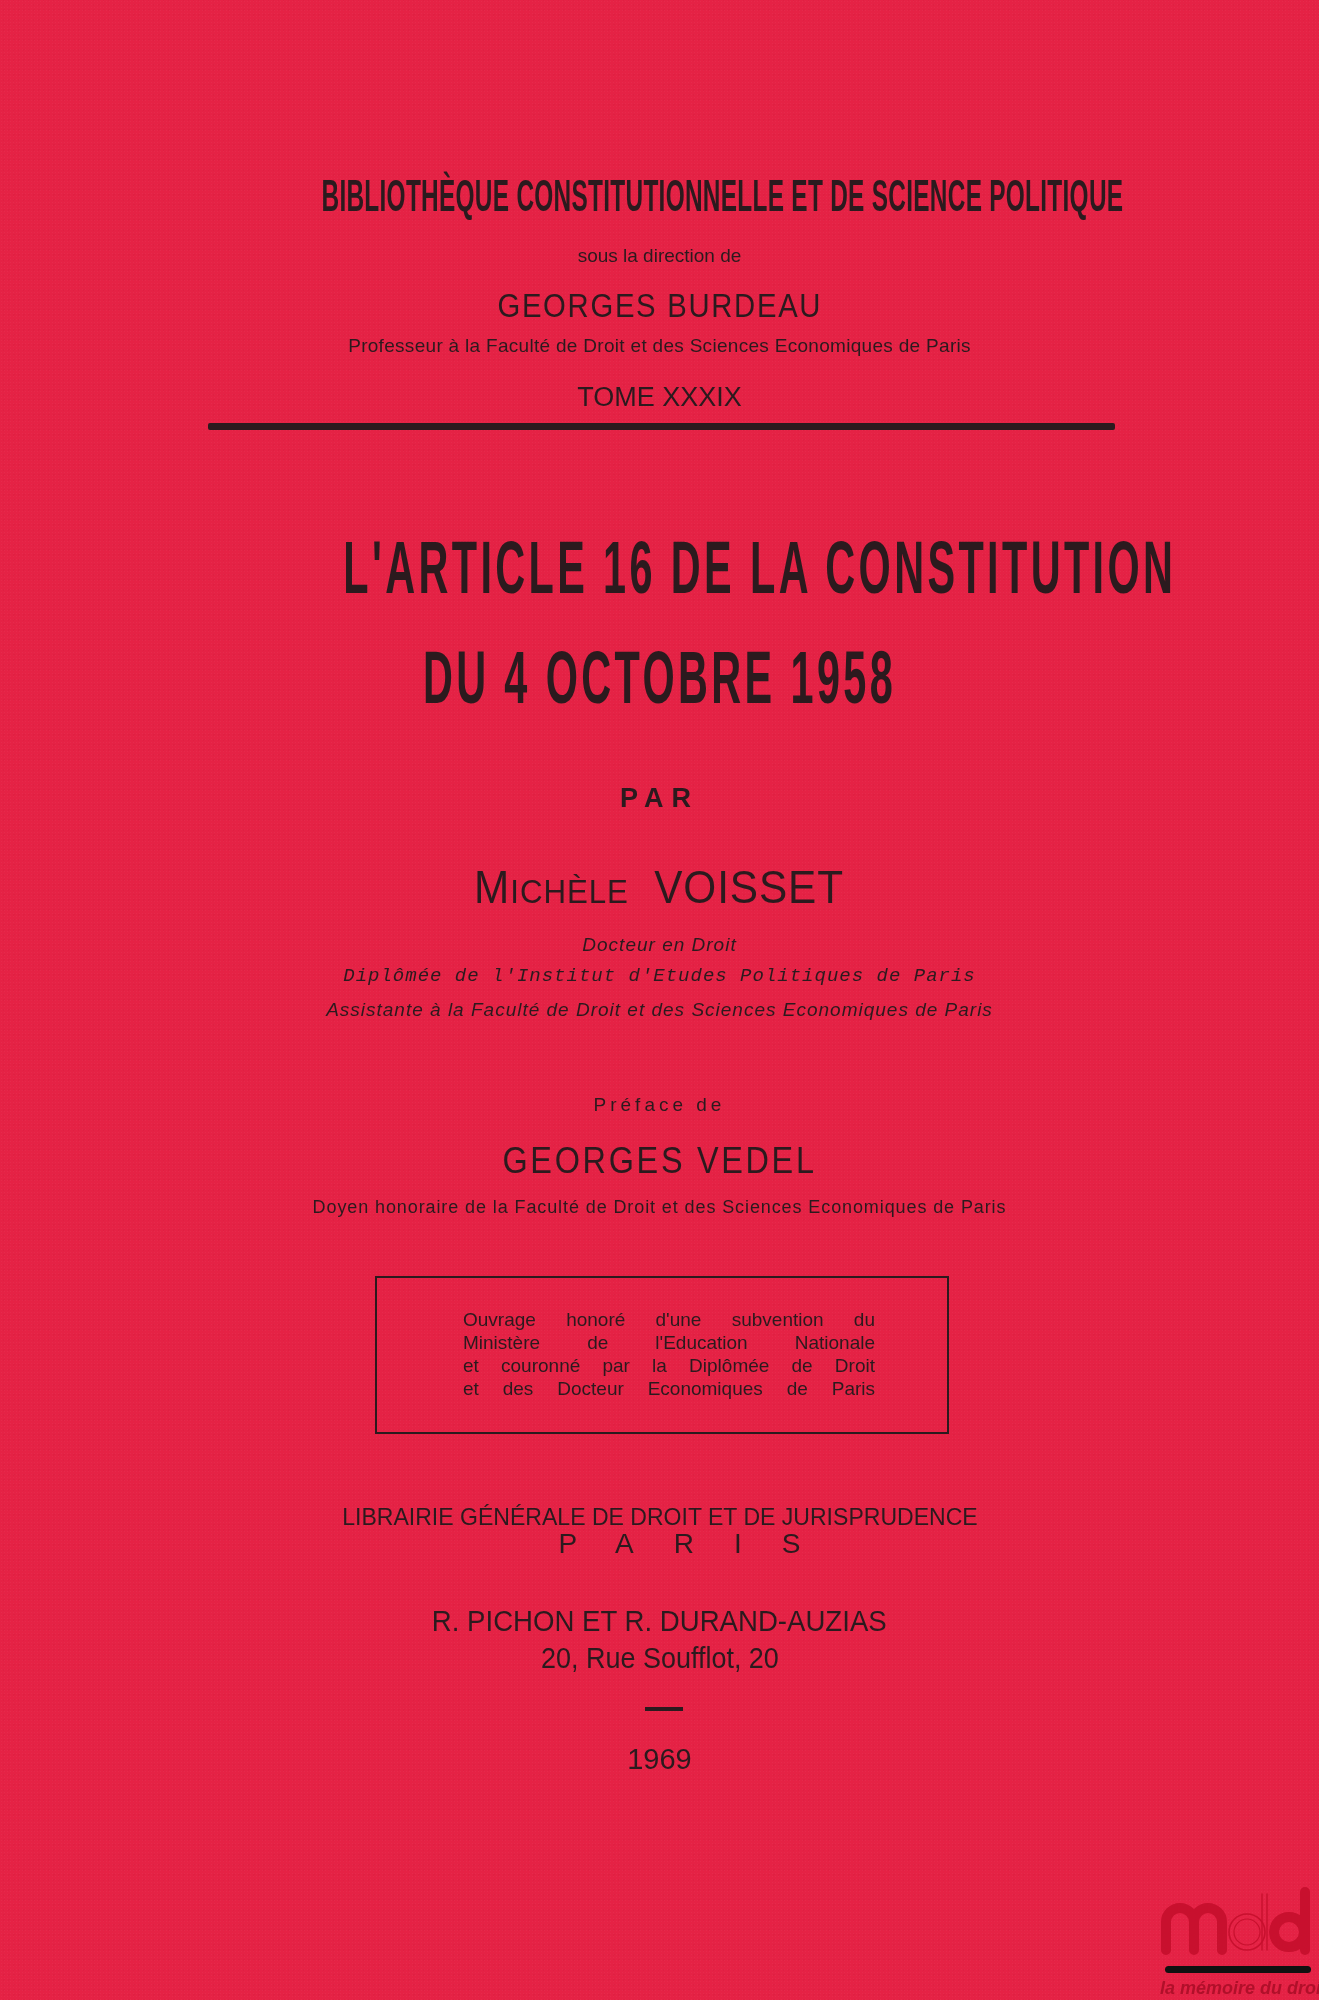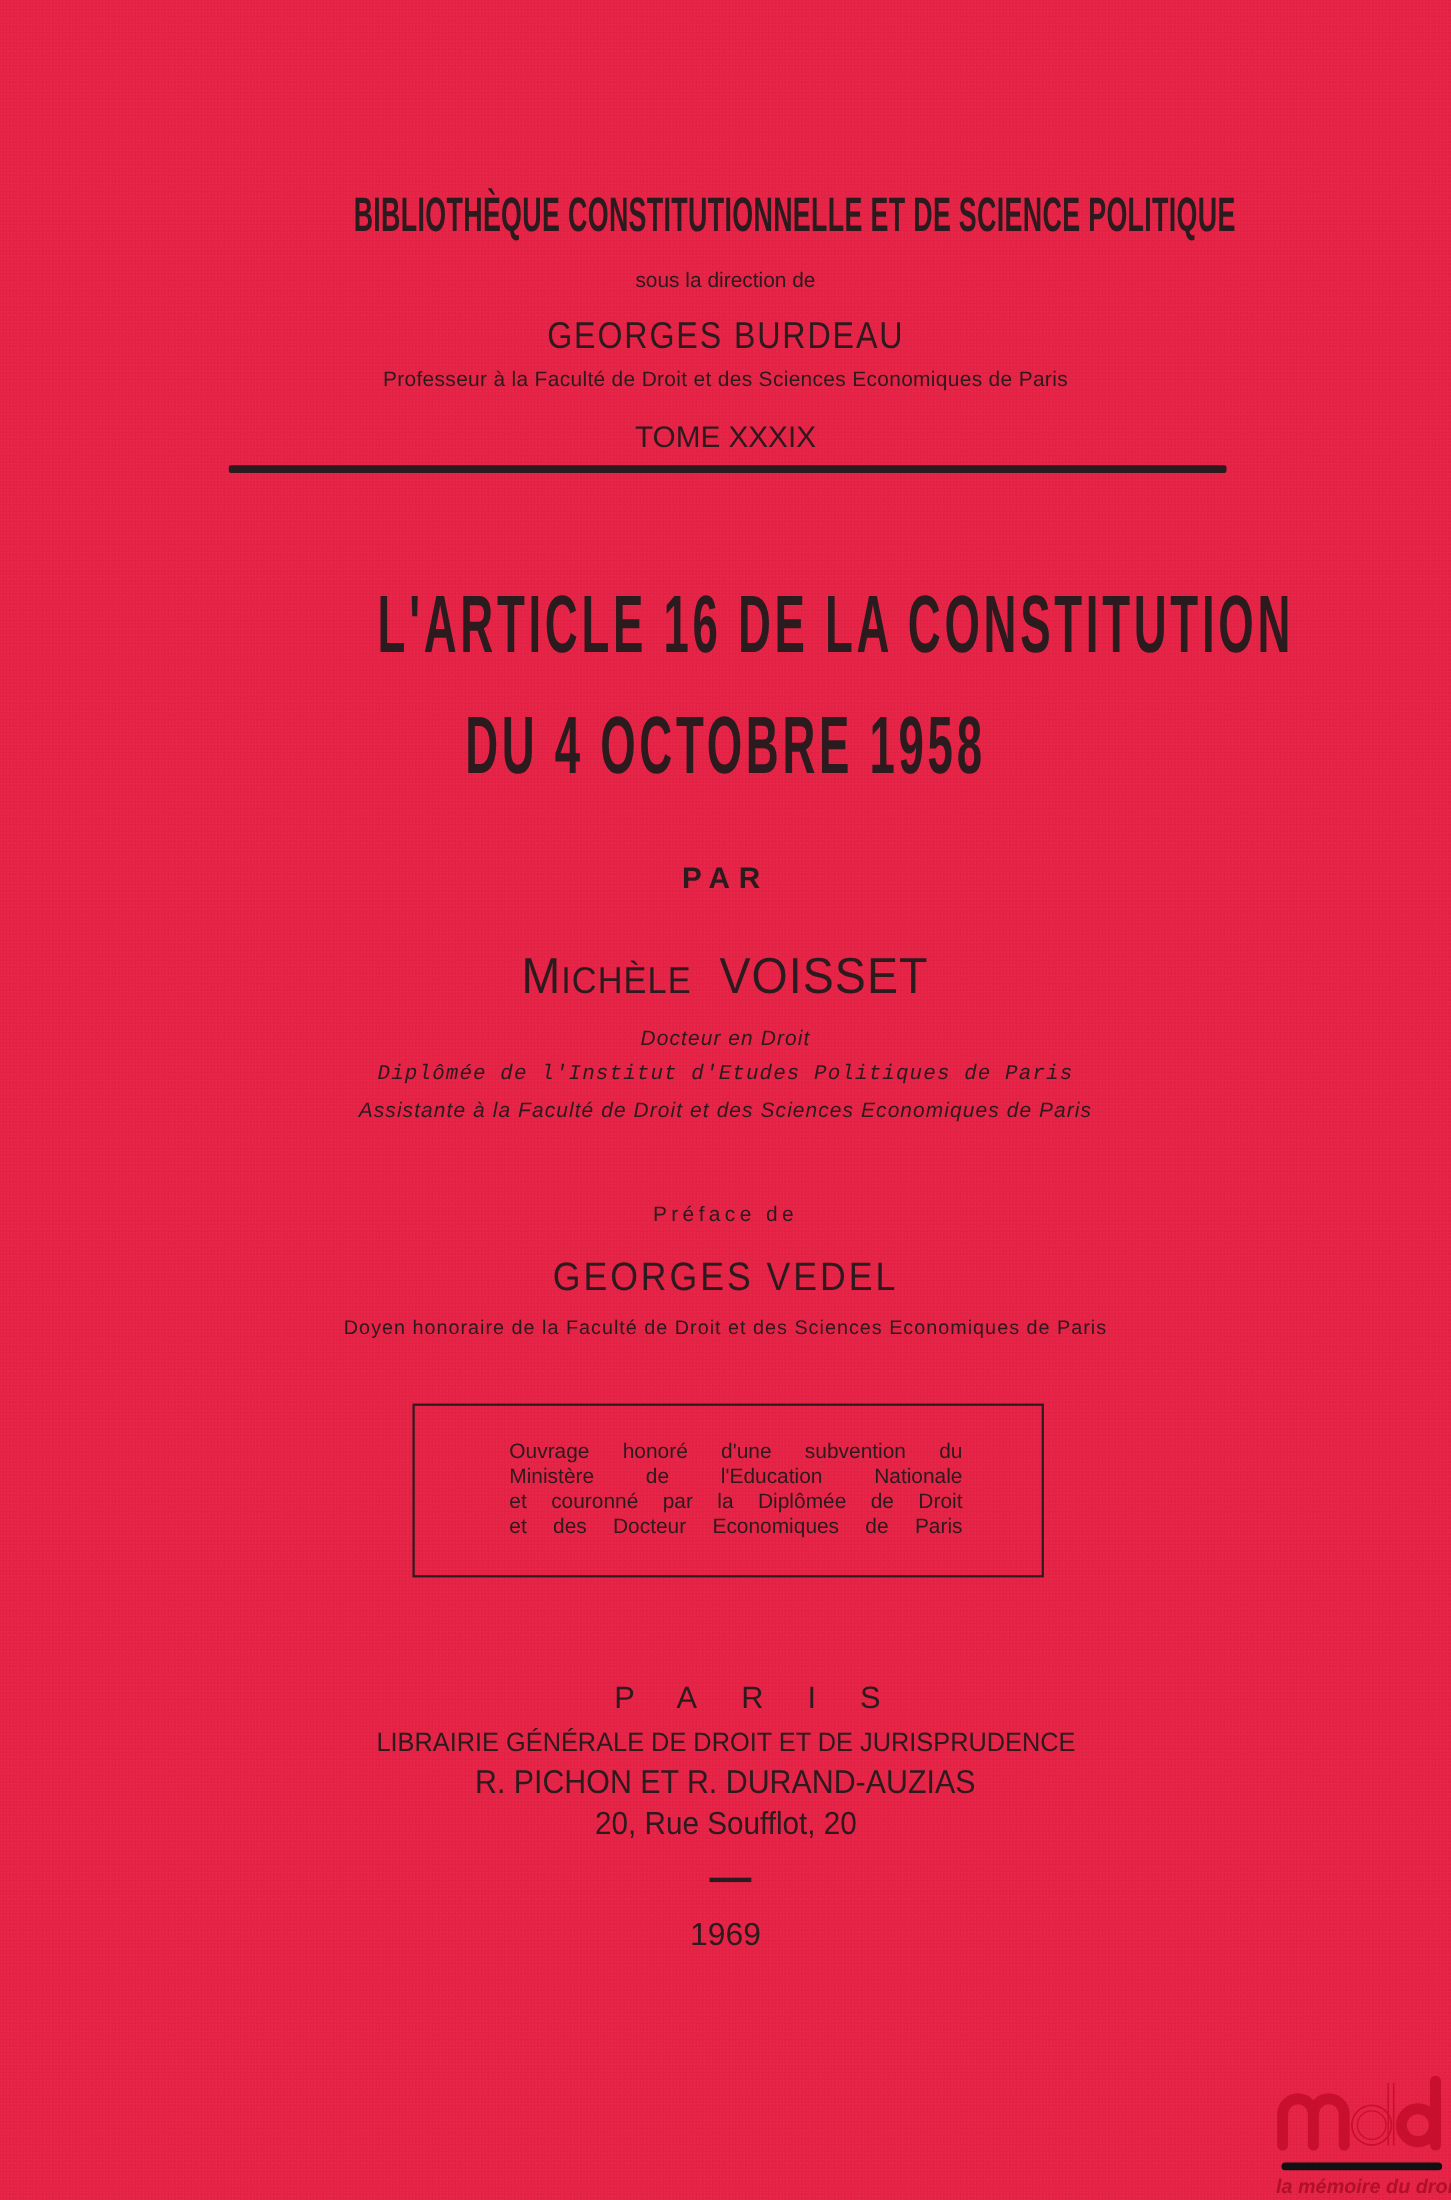--- a/index.html
+++ b/index.html
@@ -46,21 +46,21 @@
   .award-box {
     position: absolute; left: 375px; top: 1276px; width: 574px; height: 158px;
     border: 2px solid #2b1a1e; box-sizing: border-box;
   }
   .award-text {
     position: absolute; left: 86px; top: 30px; width: 412px;
     font-size: 19px; line-height: 23px; text-align: justify; text-align-last: justify;
   }
   .award-text div { text-align: justify; text-align-last: justify; }
   .city { top: 1530px; font-size: 28px; letter-spacing: 40px; padding-left: 40px; }
-  .publisher { top: 1573px; font-size: 24px; }
+  .publisher { top: 1505px; font-size: 24px; }
   .publisher .condensed { transform: scaleX(0.96); }
   .publisher2 { top: 1606px; font-size: 30px; }
   .publisher2 .condensed { transform: scaleX(0.92); }
   .address { top: 1644px; font-size: 29px; }
   .address .condensed { transform: scaleX(0.93); }
   .dash { position: absolute; left: 645px; top: 1707px; width: 38px; height: 4px; background: #2b1a1e; }
   .year { top: 1745px; font-size: 29px; }
   .logo { position: absolute; left: 1160px; top: 1886px; width: 155px; height: 112px; }
   .logo-mark { position: absolute; left: 0; top: 0; width: 155px; height: 72px; }
   .logo-bar { position: absolute; left: 5px; top: 80px; width: 146px; height: 7px; background: #111; border-radius: 4px; }

